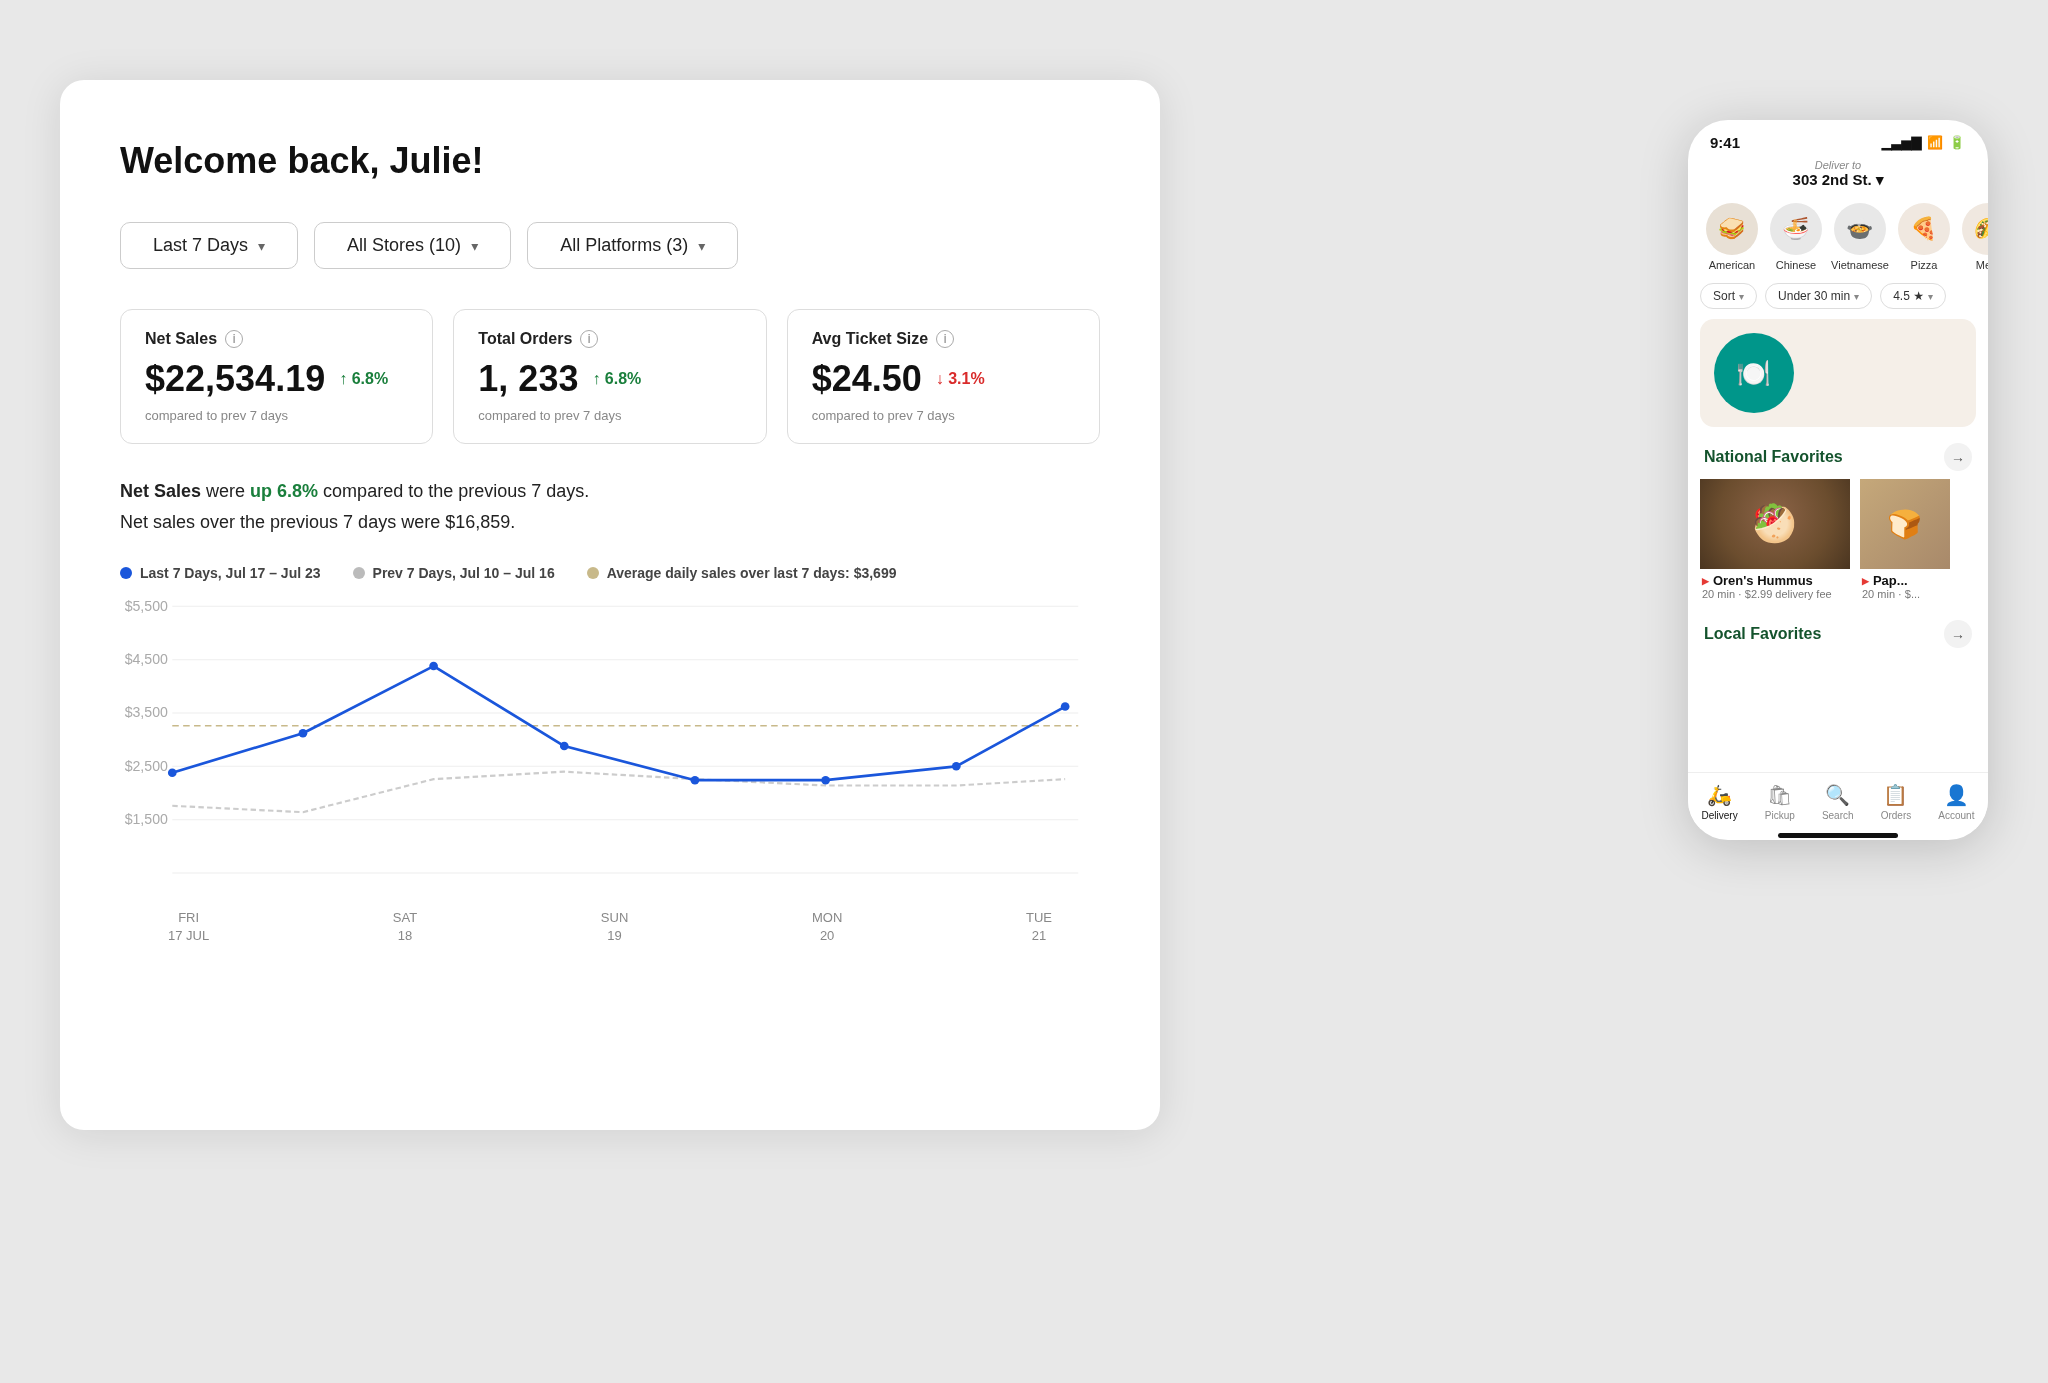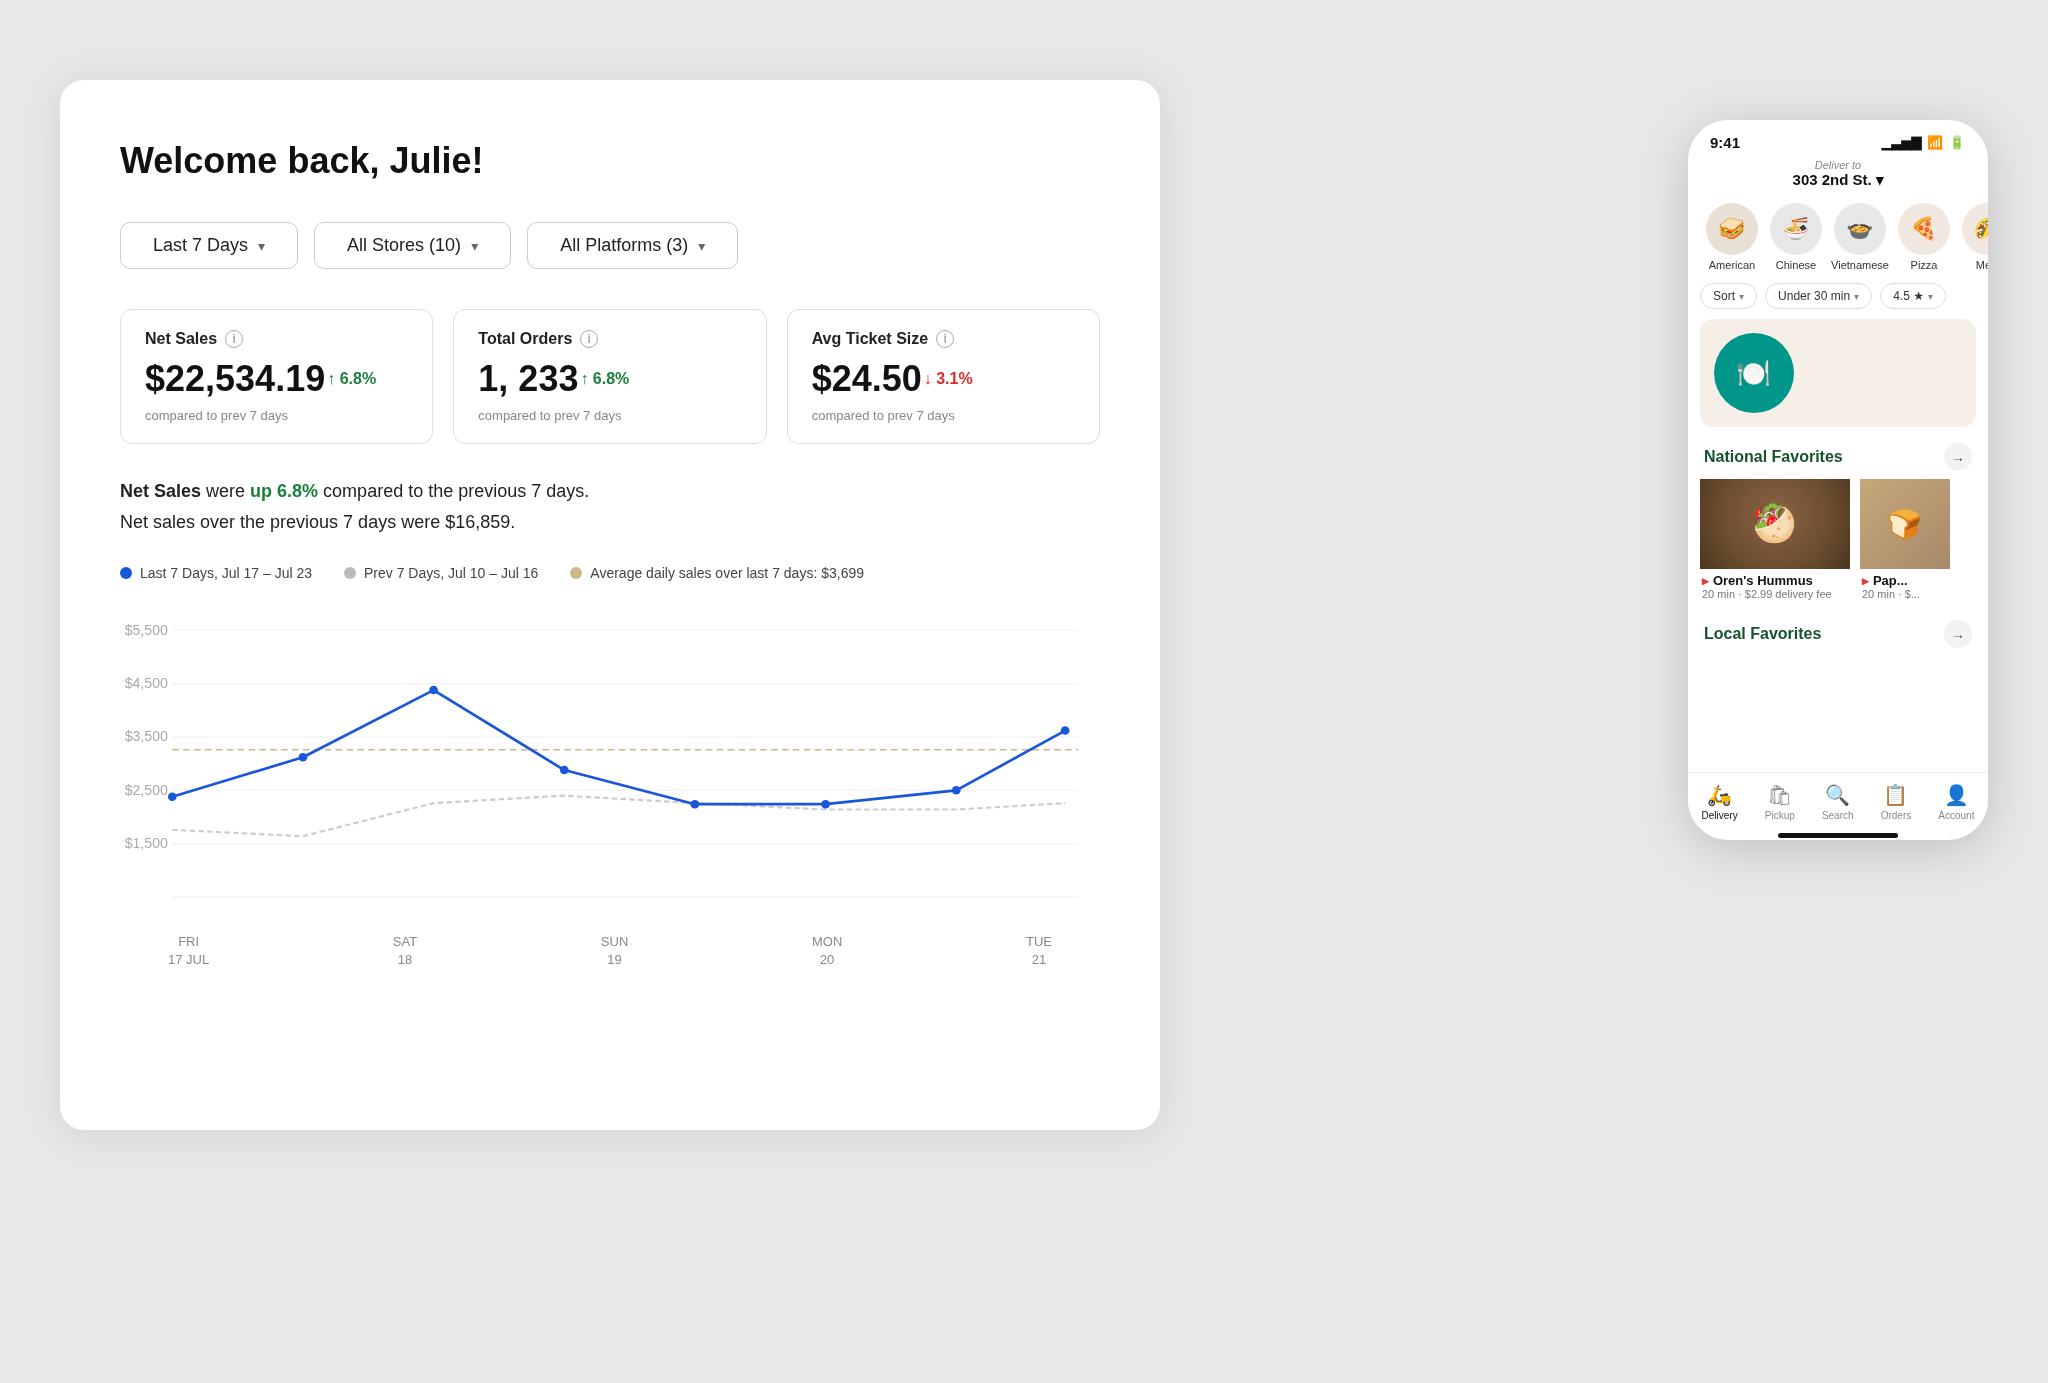--- a/index.html
+++ b/index.html
@@ -90,21 +90,21 @@
       display: inline-flex;
       align-items: center;
       justify-content: center;
       font-size: 12px;
       color: #aaa;
       font-weight: 700;
     }
     .metric-value-row {
       display: flex;
       align-items: center;
-      gap: 2px;
+      gap: 14px;
       margin-bottom: 8px;
     }
     .metric-value {
       font-size: 36px;
       font-weight: 700;
       color: #111;
     }
     .metric-change {
       font-size: 16px;
       font-weight: 600;
@@ -127,21 +127,22 @@
       margin-bottom: 28px;
     }
     .summary-text strong { font-weight: 700; }
     .summary-text .up { color: #1a7f3c; font-weight: 700; }
 
     
     .chart-legend {
       display: flex;
       align-items: center;
       gap: 32px;
-      margin-bottom: 28px;
+      margin-bottom: 4px;
+      font-weight: bold;
     }
     .legend-item {
       display: flex;
       align-items: center;
       gap: 8px;
       font-size: 14px;
       color: #444;
     }
     .legend-dot {
       width: 12px;

